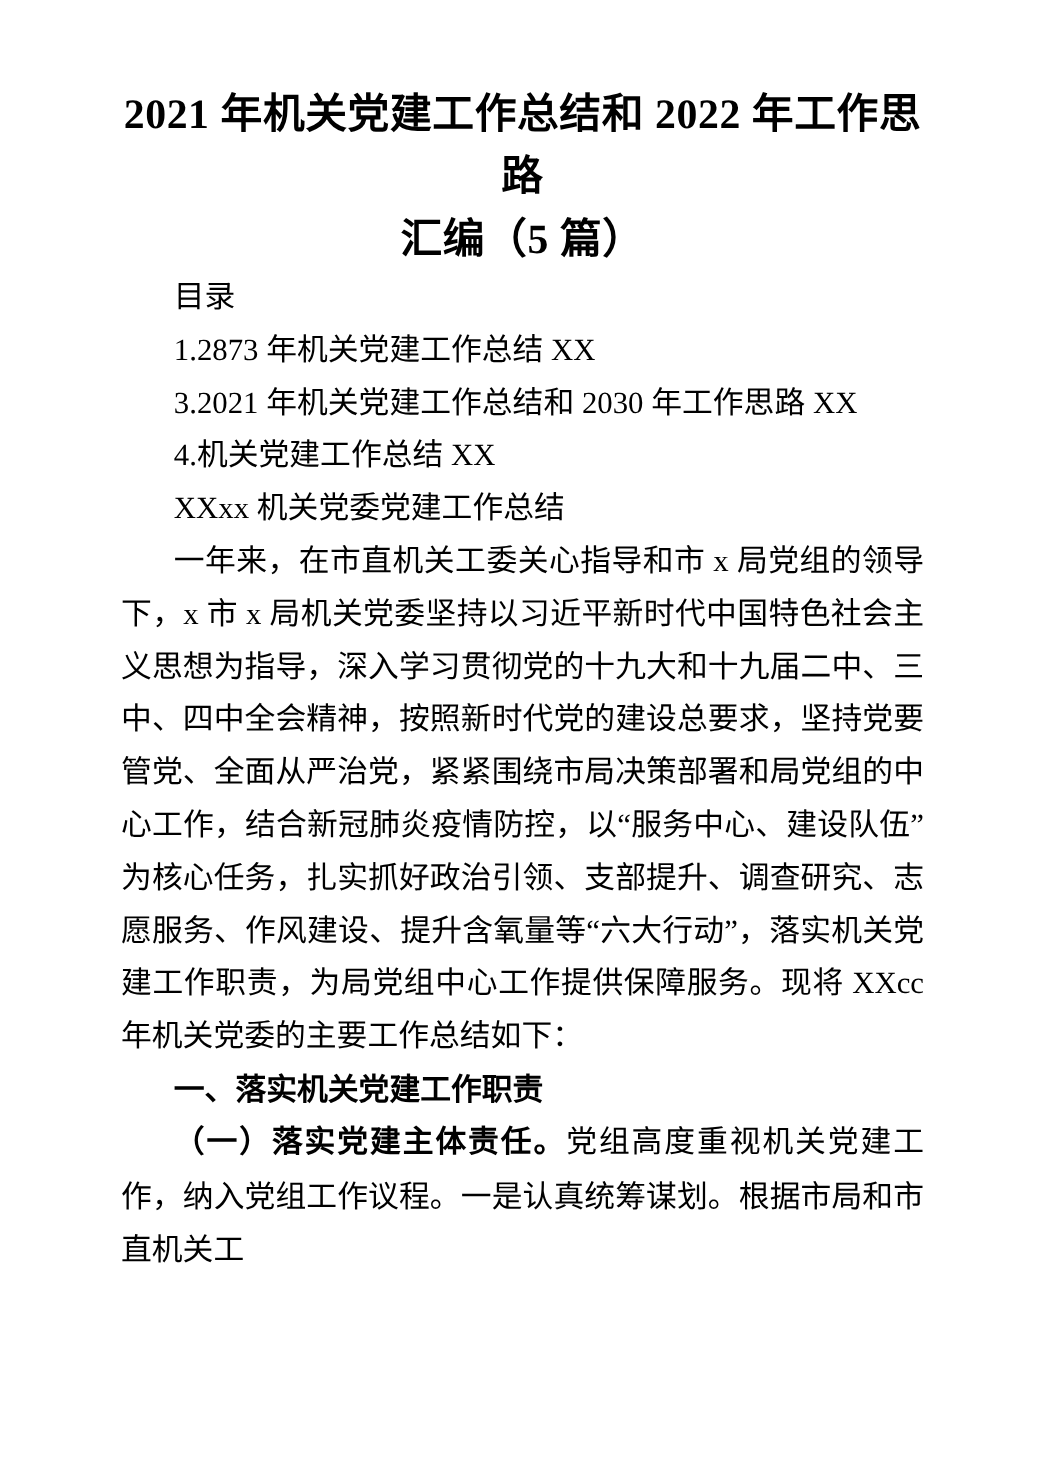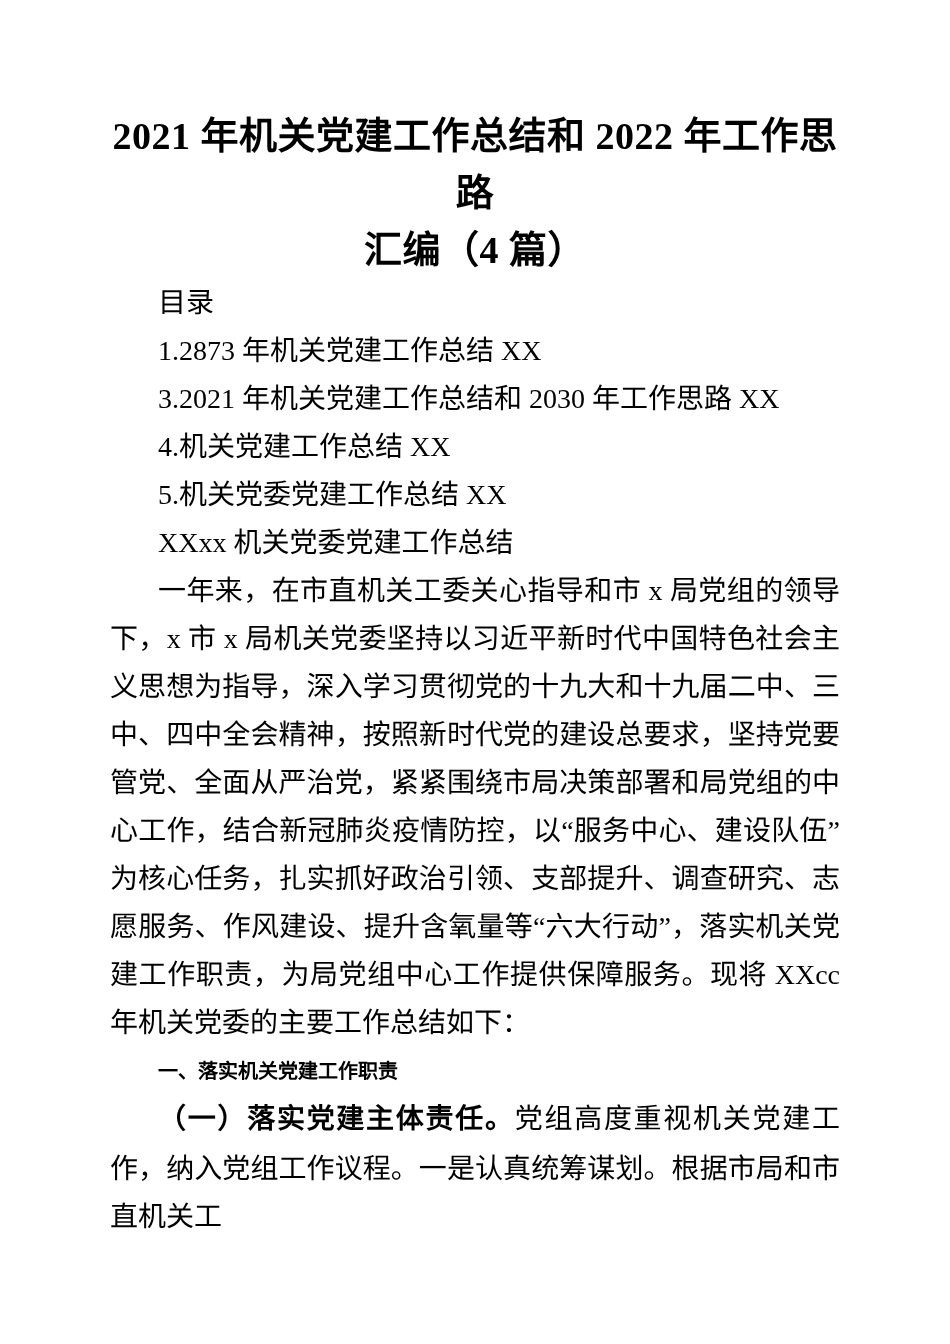--- a/index.html
+++ b/index.html
@@ -11,21 +11,21 @@
     width: 950px;
     height: 1344px;
     overflow: hidden;
     color: #000000;
     font-family: "Liberation Serif", "DejaVu Serif", serif;
   }
   .page {
     box-sizing: border-box;
     width: 950px;
     height: 1344px;
-    padding: 108px 110px 0 110px;
+    padding: 76px 110px 0 110px;
     background: #ffffff;
   }
   .doc-title {
     font-size: 38px;
     font-weight: bold;
     line-height: 57px;
     text-align: center;
     letter-spacing: 0.5px;
   }
   .content {
@@ -38,46 +38,45 @@
   }
   .para {
     margin: 0;
     text-indent: 48px;
   }
   .section-heading {
     margin: 0;
     text-indent: 48px;
     font-weight: bold;
     font-family: "Liberation Sans", "DejaVu Sans", sans-serif;
-    font-size: 20px;
+    font-size: 28px;
     line-height: 48px;
   }
   .lead-bold {
     font-weight: bold;
     font-family: Liberation Mono, monospace;
   }
 </style>
 </head>
 <body>
 
 <div class="page">
 
   <div class="doc-title">
     <div>2021 年机关党建工作总结和 2022 年工作思路</div>
-    <div>汇编（4 篇）</div>
+    <div>汇编（5 篇）</div>
   </div>
 
   <div class="content">
 
     <div class="line">目录</div>
 
     <div class="line">1.2873 年机关党建工作总结 XX</div>
     <div class="line">3.2021 年机关党建工作总结和 2030 年工作思路 XX</div>
     <div class="line">4.机关党建工作总结 XX</div>
-    <div class="line">5.机关党委党建工作总结 XX</div>
 
     <div class="line">XXxx 机关党委党建工作总结</div>
 
     <p class="para">一年来，在市直机关工委关心指导和市 x 局党组的领导下，x 市 x 局机关党委坚持以习近平新时代中国特色社会主义思想为指导，深入学习贯彻党的十九大和十九届二中、三中、四中全会精神，按照新时代党的建设总要求，坚持党要管党、全面从严治党，紧紧围绕市局决策部署和局党组的中心工作，结合新冠肺炎疫情防控，以“服务中心、建设队伍”为核心任务，扎实抓好政治引领、支部提升、调查研究、志愿服务、作风建设、提升含氧量等“六大行动”，落实机关党建工作职责，为局党组中心工作提供保障服务。现将 XXcc 年机关党委的主要工作总结如下：</p>
 
     <p class="section-heading">一、落实机关党建工作职责</p>
 
     <p class="para">
       <span class="lead-bold">（一）落实党建主体责任。</span><span>党组高度重视机关党建工作，纳入党组工作议程。一是认真统筹谋划。根据市局和市直机关工</span>
     </p>

